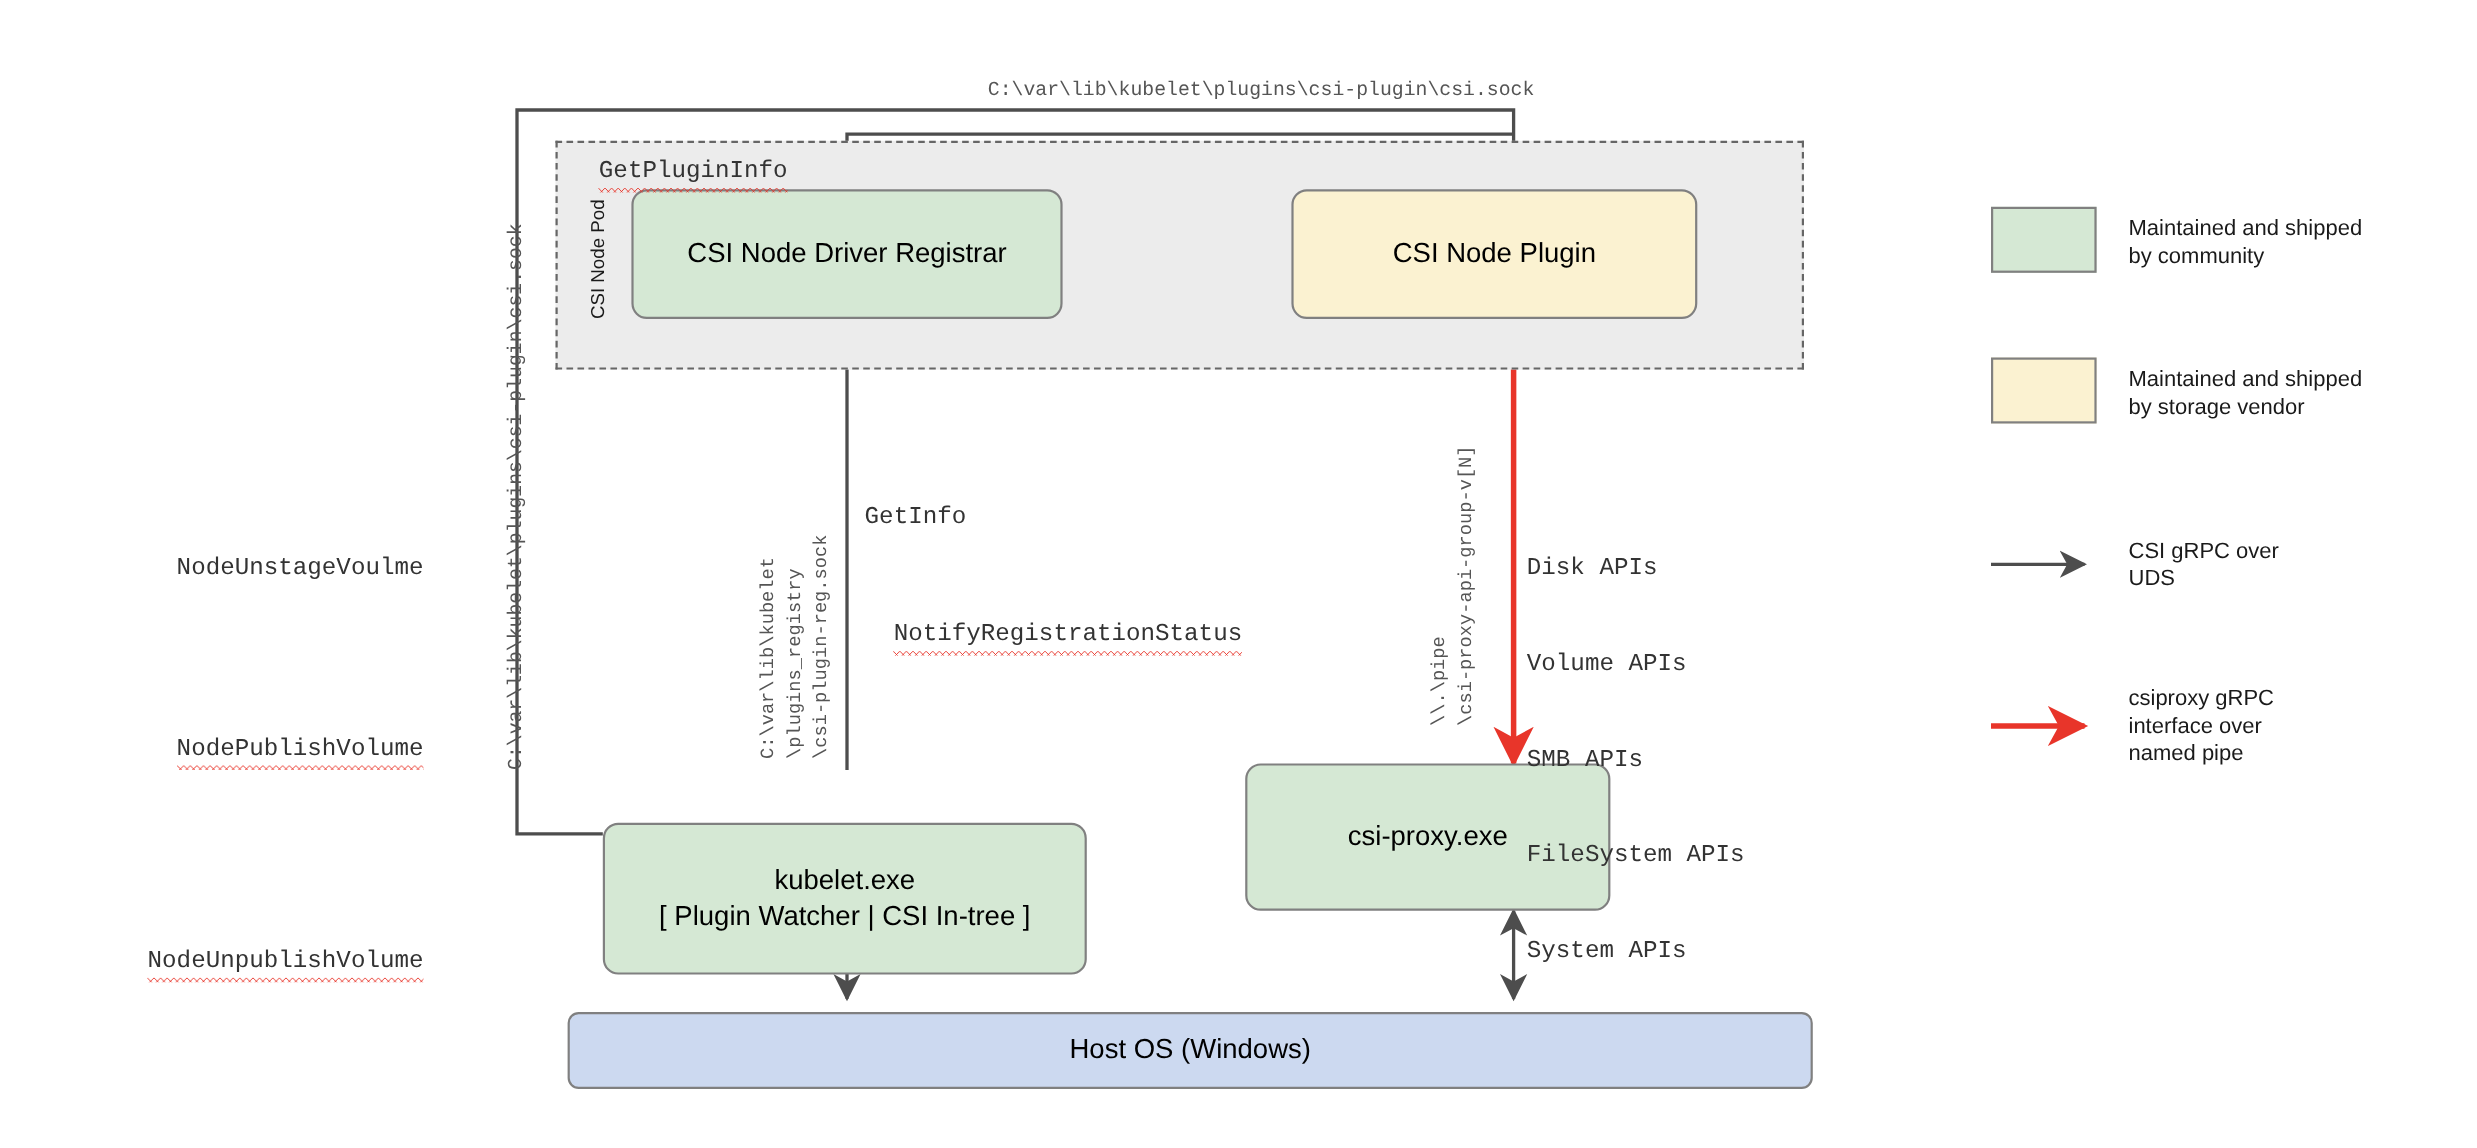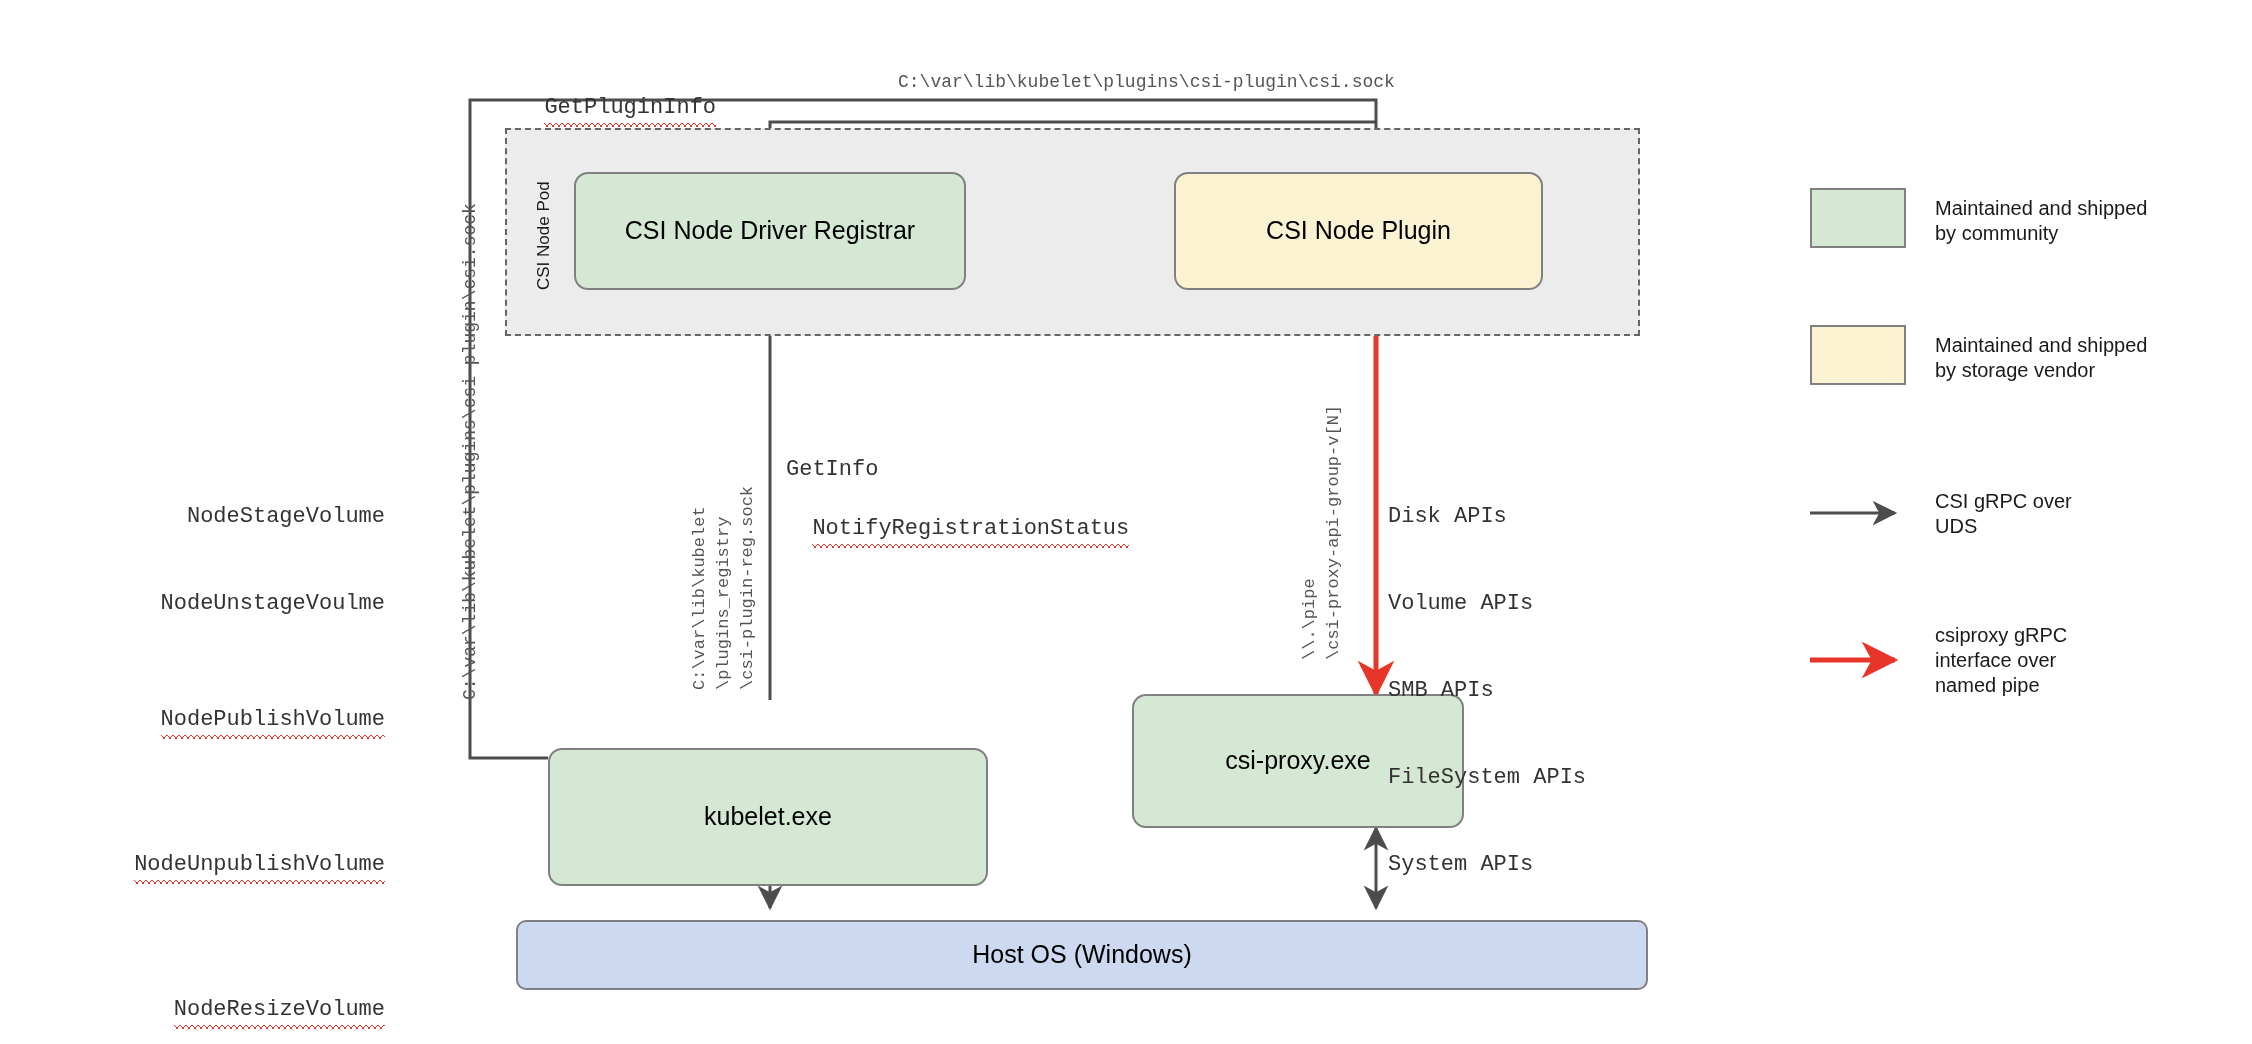--- a/index.html
+++ b/index.html
@@ -74,20 +74,21 @@
     font-size: 18px;
     line-height: 24px;
     color: #555555;
   }
   .right-al { text-align: right; }
 
   
   .squiggle {
     display: inline-block;
     position: relative;
+    margin-top: 48px;
   }
   .squiggle::after {
     content: "";
     position: absolute;
     left: 0; right: 0;
     bottom: -5px;
     height: 4px;
     background-image:
       linear-gradient(45deg, transparent 45%, #e8352a 45%, #e8352a 55%, transparent 55%),
       linear-gradient(-45deg, transparent 45%, #e8352a 45%, #e8352a 55%, transparent 55%);
@@ -161,20 +162,21 @@
 <div class="node node-green" style="left:574px; top:172px; width:392px; height:118px;">
   <span>CSI Node Driver Registrar</span>
 </div>
 
 <div class="node node-yellow" style="left:1174px; top:172px; width:369px; height:118px;">
   <span>CSI Node Plugin</span>
 </div>
 
 <div class="node node-green" style="left:548px; top:700px; width:440px; height:138px; flex-direction:column;margin-top:48px;">
   <span>kubelet.exe</span>
+  <span>[ Plugin Watcher | CSI In-tree ]</span>
 </div>
 
 <div class="node node-green" style="left:1132px; top:694px; width:332px; height:134px;">
   <span>csi-proxy.exe</span>
 </div>
 
 <div class="node node-blue" style="left:516px; top:908px; width:1132px; height:70px; border-radius:10px;margin-top:12px;">
   <span>Host OS (Windows)</span>
 </div>
 
@@ -192,21 +194,20 @@
 
 <div class="lbl lbl-mono" style="left:786px; top:455px;">GetInfo</div>
 <div class="lbl lbl-mono" style="left:786px; top:485px;">
   <span class="squiggle">NotifyRegistrationStatus</span>
 </div>
 
 <div class="vtext" style="left:1300px; top:660px; font-size:17px;">\\.\pipe</div>
 <div class="vtext" style="left:1324px; top:660px; font-size:17px;">\csi-proxy-api-group-v[N]</div>
 
 <div class="lbl lbl-mono right-al" style="left:60px; top:444px; width:325px;">
-  <div>NodeStageVolume</div>
   <div>NodeUnstageVoulme</div>
   <div>
     <span class="squiggle">NodePublishVolume</span>
   </div>
   <div>
     <span class="squiggle">NodeUnpublishVolume</span>
   </div>
   <div>
     <span class="squiggle">NodeResizeVolume</span>
   </div>

